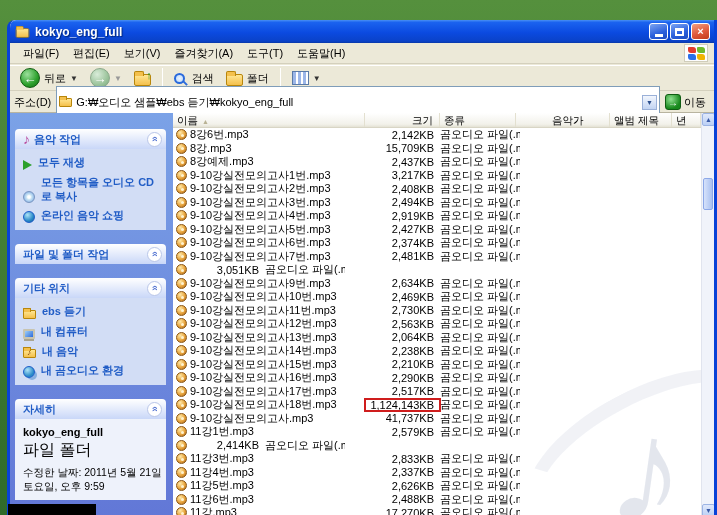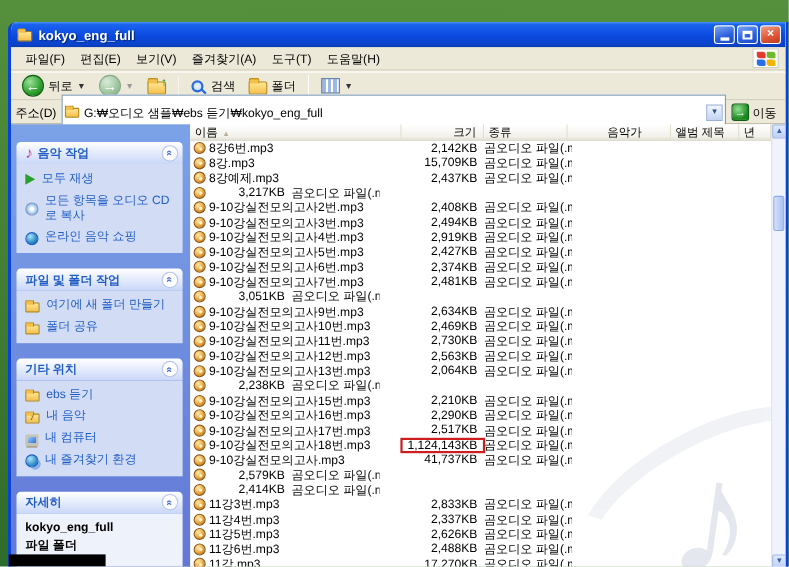--- a/index.html
+++ b/index.html
@@ -82,21 +82,21 @@
   .panel { margin-bottom:14px; border-radius:4px 4px 0 0; }
   .panel-header { height:20px; background:linear-gradient(180deg,#ffffff,#c9d7f8);
     border-radius:4px 4px 0 0; display:flex; align-items:center; padding:0 4px 0 8px;
     color:#215dc6; font-weight:bold; font-size:11px; }
   .panel-header .spacer { flex:1; }
   .chev { width:15px; height:15px; border-radius:50%; background:#fff; border:1px solid #b9c6e8;
     display:flex; align-items:center; justify-content:center; }
   .chev span { display:inline-block; transform:rotate(-90deg); color:#4d6fd0; font-size:10px;
     font-weight:bold; line-height:1; }
   .panel-body { background:#d2ddf5; padding:7px 4px 7px 8px; font-size:11px; color:#215dc6; }
-  .task-item { display:flex; align-items:center; gap:6px; margin-bottom:6px; cursor:pointer; }
+  .task-item { display:flex; align-items:flex-end; gap:6px; margin-bottom:6px; cursor:pointer;font-weight:bold; }
   .task-item:last-child { margin-bottom:0; }
   .task-label { line-height:1.25; }
   .note-hdr { color:#b94a9e; font-size:14px; margin-right:4px; line-height:1; }
 
   .icon-play { width:0; height:0; border-left:9px solid #2ca02c; border-top:5px solid transparent;
     border-bottom:5px solid transparent; margin-top:1px; flex:none; }
   .icon-globe { width:12px; height:12px; border-radius:50%; flex:none; margin-top:1px;
     background:radial-gradient(circle at 35% 30%,#aee4f8,#2a8ac8 60%,#155a90); border:1px solid #1b5cc8; }
   .icon-cd { width:12px; height:12px; border-radius:50%; flex:none; margin-top:1px;
     background:radial-gradient(circle,#fff 18%,#cfe8f5 35%,#8fb8e8 75%,#6a92c8); border:1px solid #7a96c0; }
@@ -107,21 +107,21 @@
   .icon-folder-s.music::after { content:"\266A"; position:absolute; left:3px; top:-2px;
     font-size:8px; color:#8a4a10; }
   .icon-monitor { width:12px; height:10px; flex:none; margin-top:2px; border:2px solid #c8c4b0;
     border-radius:1px; background:linear-gradient(135deg,#9fd0f8,#2a6adc); box-shadow:0 3px 0 -1px #a8a490; }
   .icon-network { width:12px; height:12px; border-radius:50%; flex:none; margin-top:1px;
     background:radial-gradient(circle at 35% 30%,#aee4f8,#2a8ac8 65%); border:1px solid #1b5cc8;
     box-shadow:3px 3px 0 -1px #88b0e0; }
 
   .details-body { background:#eef2fb; color:#000; }
   .details-name { font-weight:bold; font-size:11px; margin-bottom:2px; }
-  .details-type { font-size:11px; margin-bottom:20px;font-weight:bold; }
+  .details-type { font-size:16px; margin-bottom:5px; }
   .details-date { font-size:10.5px; line-height:1.3; }
 
   
   .list-area { flex:1; position:relative; background:#fff; overflow:hidden; }
   .watermark { position:absolute; right:28px; bottom:-28px; font-size:150px; color:#c9cfdd;
     opacity:.5; transform:rotate(8deg); pointer-events:none; }
   .swoosh { position:absolute; right:-60px; bottom:20px; width:260px; height:120px;
     border:14px solid #e4e7ef; border-radius:50%; opacity:.5; transform:rotate(-28deg);
     border-left-color:transparent; border-bottom-color:transparent; pointer-events:none; }
 
@@ -263,56 +263,46 @@
       </div>
 
       <div class="panel">
         <div class="panel-header">
           <span>파일 및 폴더 작업</span>
           <span class="spacer"></span>
           <span class="chev">
               <span>»</span>
             </span>
         </div>
-        <div class="panel-body">
-          <div class="task-item">
-            <span class="icon-folder-s"></span>
-            <span class="task-label">여기에 새 폴더 만들기</span>
-          </div>
-          <div class="task-item">
-            <span class="icon-folder-s"></span>
-            <span class="task-label">폴더 공유</span>
-          </div>
-        </div>
       </div>
 
       <div class="panel">
         <div class="panel-header">
           <span>기타 위치</span>
           <span class="spacer"></span>
           <span class="chev">
               <span>»</span>
             </span>
         </div>
         <div class="panel-body">
           <div class="task-item">
             <span class="icon-folder-s"></span>
             <span class="task-label">ebs 듣기</span>
           </div>
           <div class="task-item">
+            <span class="icon-monitor"></span>
+            <span class="task-label">내 컴퓨터</span>
+          </div>
+          <div class="task-item">
             <span class="icon-folder-s music"></span>
             <span class="task-label">내 음악</span>
           </div>
           <div class="task-item">
-            <span class="icon-monitor"></span>
-            <span class="task-label">내 컴퓨터</span>
-          </div>
-          <div class="task-item">
             <span class="icon-network"></span>
-            <span class="task-label">내 즐겨찾기 환경</span>
+            <span class="task-label">내 곰오디오 환경</span>
           </div>
         </div>
       </div>
 
       <div class="panel">
         <div class="panel-header">
           <span>자세히</span>
           <span class="spacer"></span>
           <span class="chev">
               <span>»</span>
@@ -354,20 +344,21 @@
             <span class="cell type">곰오디오 파일(.m...</span>
           </div>
           <div class="file-row">
             <span class="mp3-icon"></span>
             <span class="cell name">8강예제.mp3</span>
             <span class="cell size">2,437KB</span>
             <span class="cell type">곰오디오 파일(.m...</span>
           </div>
           <div class="file-row">
             <span class="mp3-icon"></span>
+            <span class="cell name">9-10강실전모의고사1번.mp3</span>
             <span class="cell size">3,217KB</span>
             <span class="cell type">곰오디오 파일(.m...</span>
           </div>
           <div class="file-row">
             <span class="mp3-icon"></span>
             <span class="cell name">9-10강실전모의고사2번.mp3</span>
             <span class="cell size">2,408KB</span>
             <span class="cell type">곰오디오 파일(.m...</span>
           </div>
           <div class="file-row">
@@ -430,20 +421,21 @@
             <span class="cell type">곰오디오 파일(.m...</span>
           </div>
           <div class="file-row">
             <span class="mp3-icon"></span>
             <span class="cell name">9-10강실전모의고사13번.mp3</span>
             <span class="cell size">2,064KB</span>
             <span class="cell type">곰오디오 파일(.m...</span>
           </div>
           <div class="file-row">
             <span class="mp3-icon"></span>
+            <span class="cell name">9-10강실전모의고사14번.mp3</span>
             <span class="cell size">2,238KB</span>
             <span class="cell type">곰오디오 파일(.m...</span>
           </div>
           <div class="file-row">
             <span class="mp3-icon"></span>
             <span class="cell name">9-10강실전모의고사15번.mp3</span>
             <span class="cell size">2,210KB</span>
             <span class="cell type">곰오디오 파일(.m...</span>
           </div>
           <div class="file-row">
@@ -465,20 +457,21 @@
             <span class="cell type">곰오디오 파일(.m...</span>
           </div>
           <div class="file-row">
             <span class="mp3-icon"></span>
             <span class="cell name">9-10강실전모의고사.mp3</span>
             <span class="cell size">41,737KB</span>
             <span class="cell type">곰오디오 파일(.m...</span>
           </div>
           <div class="file-row">
             <span class="mp3-icon"></span>
+            <span class="cell name">11강1번.mp3</span>
             <span class="cell size">2,579KB</span>
             <span class="cell type">곰오디오 파일(.m...</span>
           </div>
           <div class="file-row">
             <span class="mp3-icon"></span>
             <span class="cell size">2,414KB</span>
             <span class="cell type">곰오디오 파일(.m...</span>
           </div>
           <div class="file-row">
             <span class="mp3-icon"></span>

